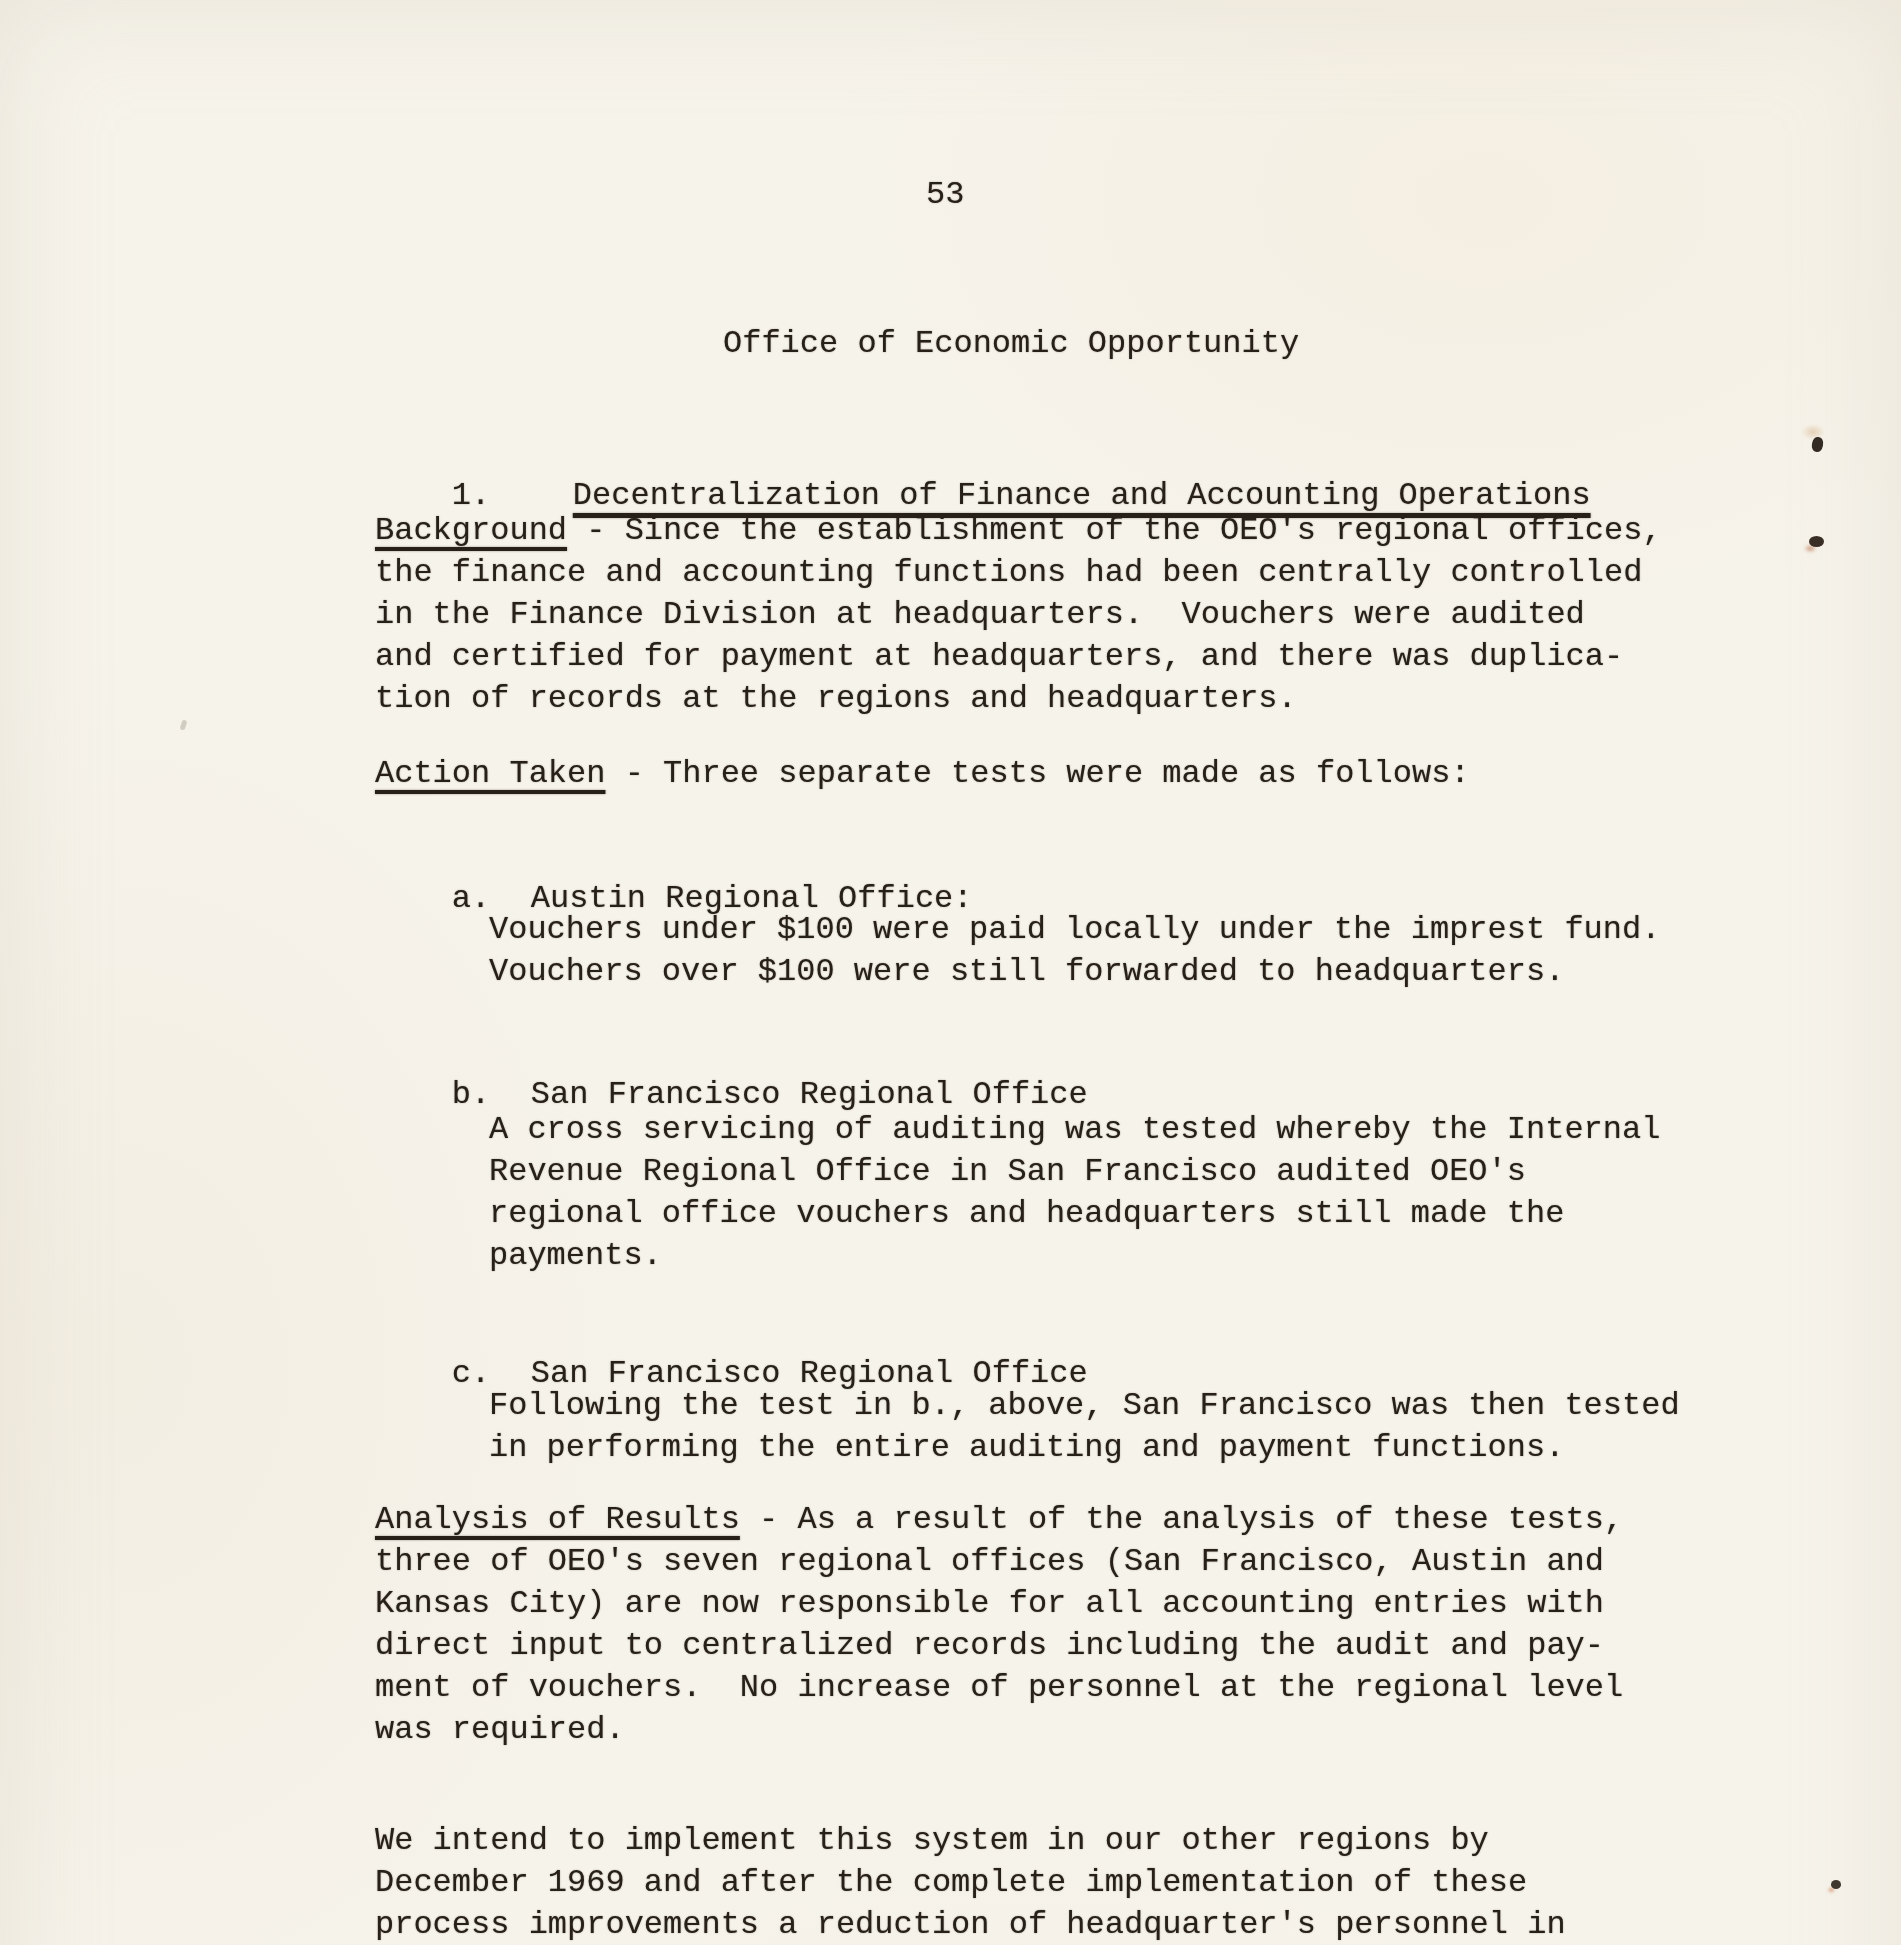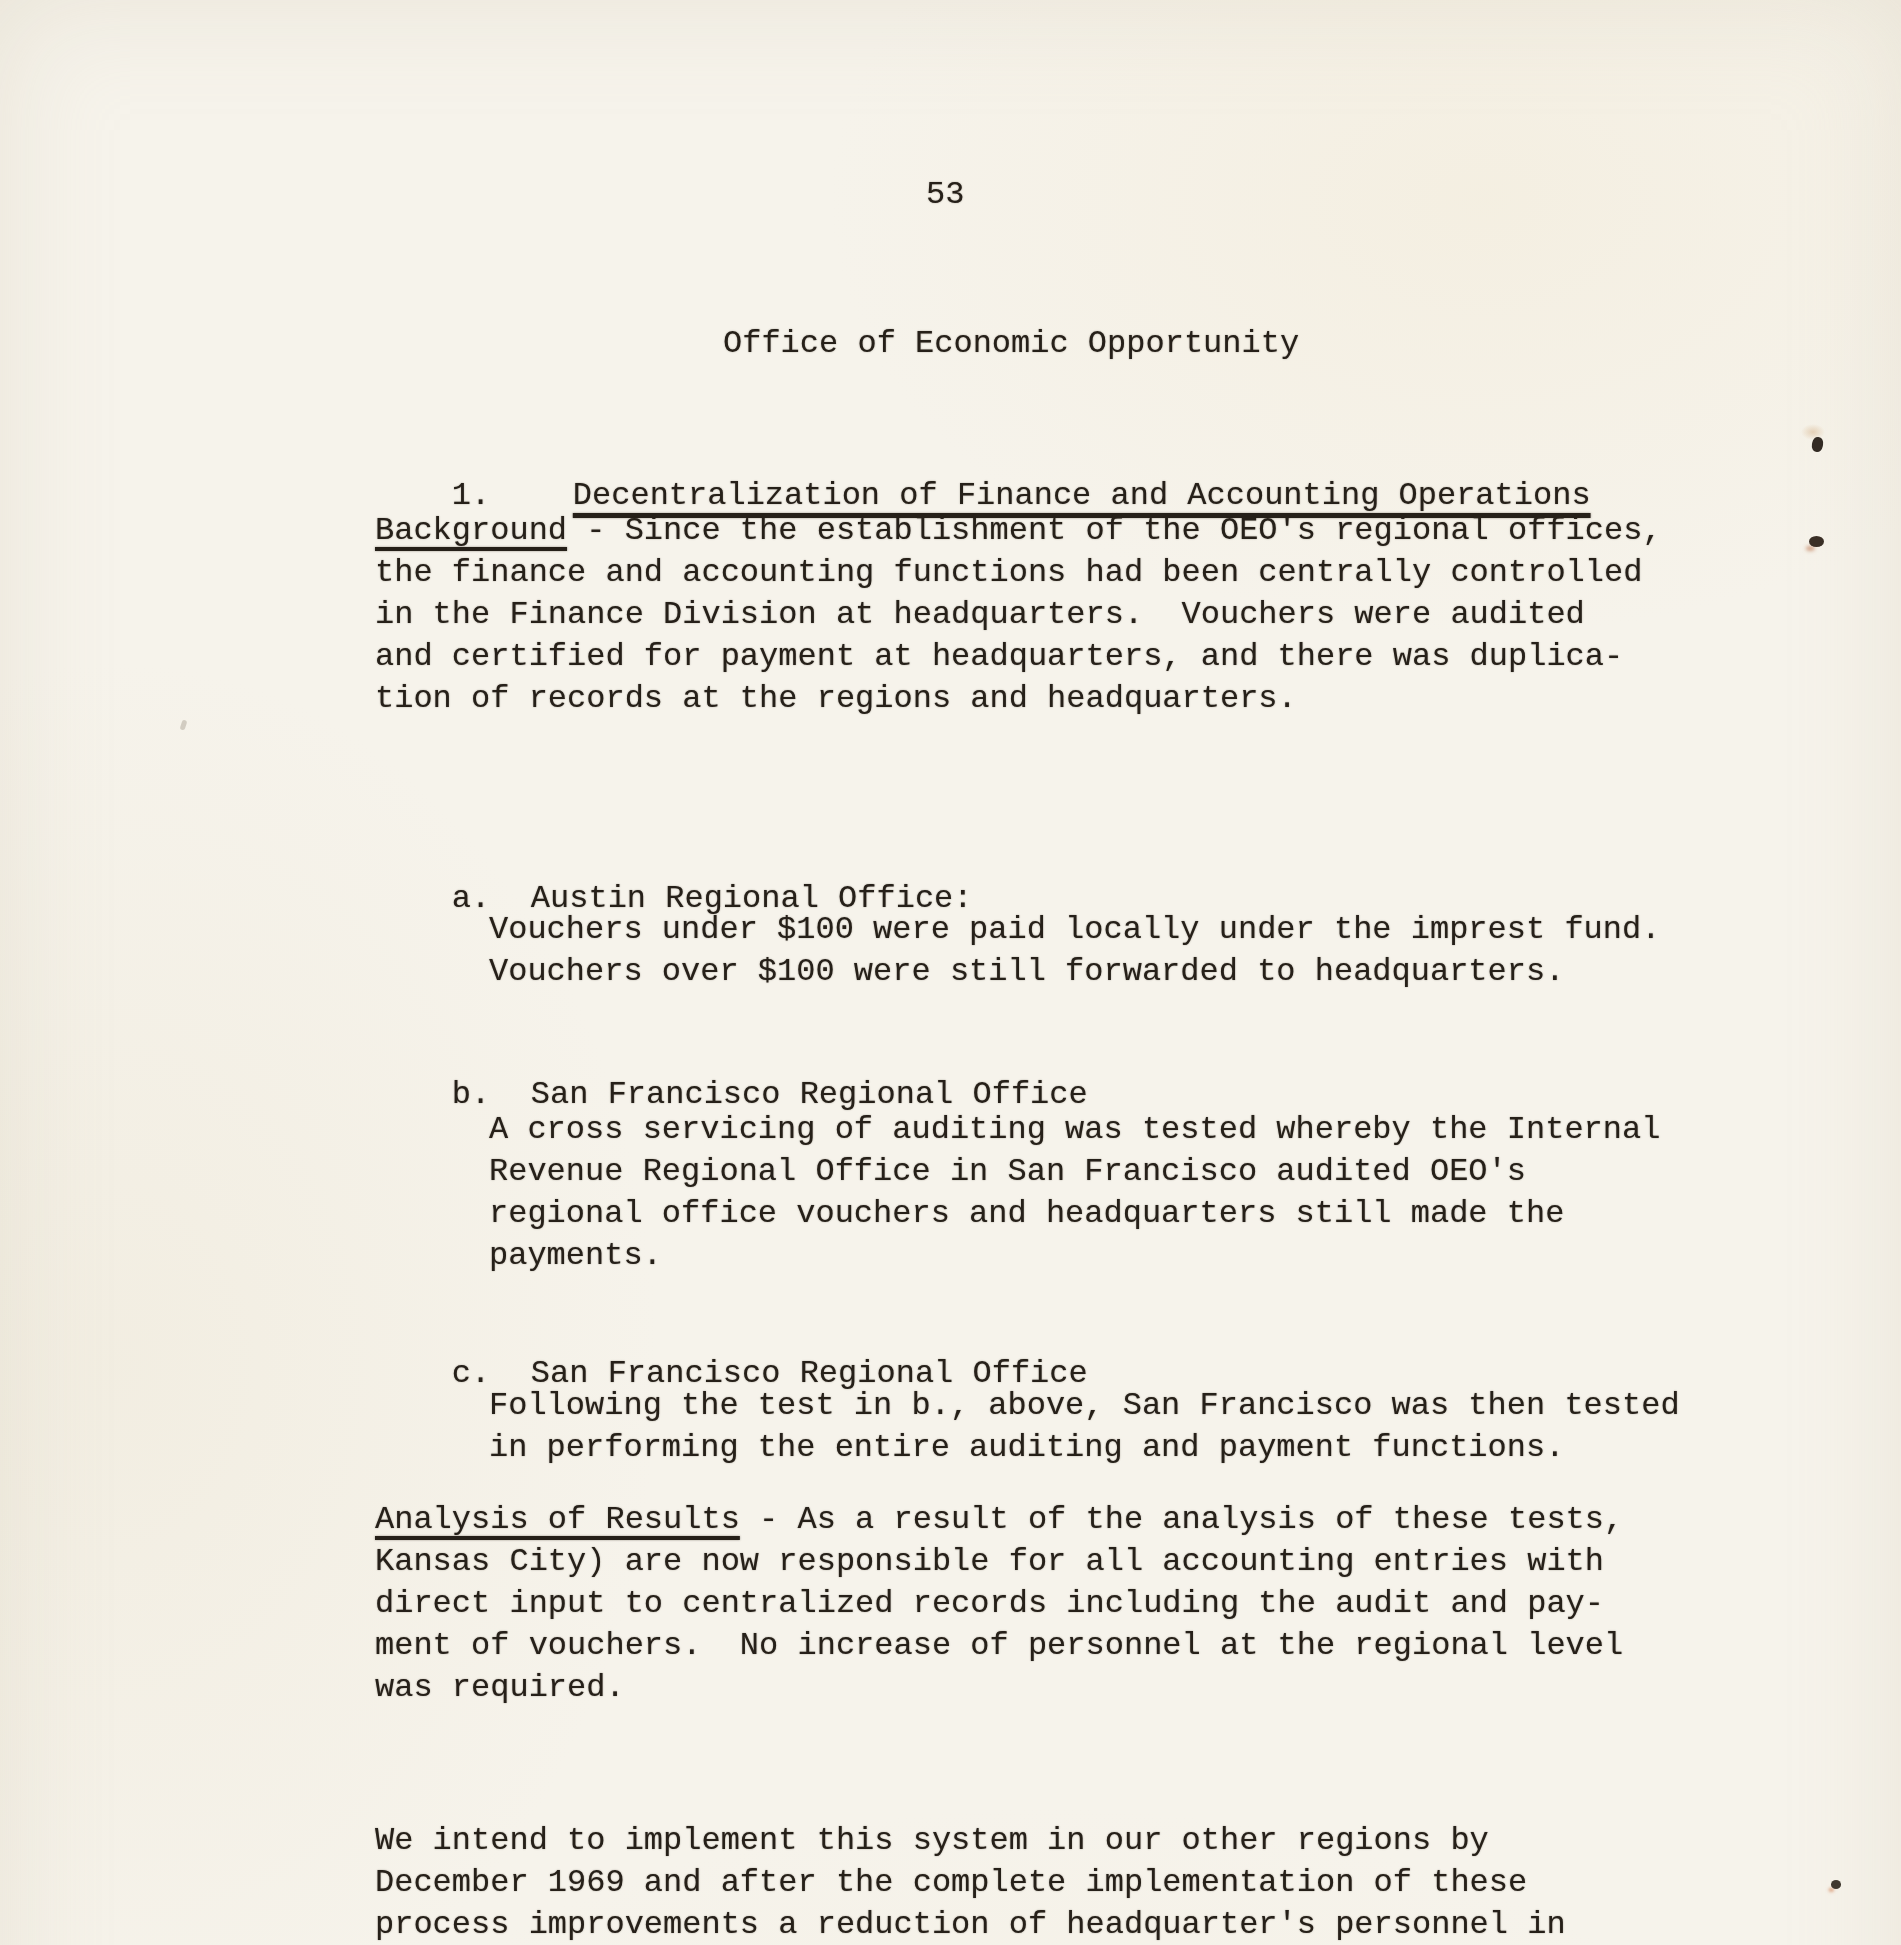--- a/index.html
+++ b/index.html
@@ -71,20 +71,23 @@
   </div>
 
   <div class="block" style="top:510px">
     <div class="line"><span class="ul">Background</span><span> - Since the establishment of the OEO's regional offices,</span></div>
     <div class="line">the finance and accounting functions had been centrally controlled</div>
     <div class="line">in the Finance Division at headquarters.  Vouchers were audited</div>
     <div class="line">and certified for payment at headquarters, and there was duplica-</div>
     <div class="line">tion of records at the regions and headquarters.</div>
   </div>
 
+  <div class="block" style="top:753px">
+    <div class="line"><span class="ul">Action Taken</span><span> - Three separate tests were made as follows:</span></div>
+  </div>
 
   <div class="block line" style="top:836px">
     <span class="marker">a.</span><span>Austin Regional Office:</span>
   </div>
   <div class="block indent" style="top:909px">
     <div class="line">Vouchers under $100 were paid locally under the imprest fund.</div>
     <div class="line">Vouchers over $100 were still forwarded to headquarters.</div>
   </div>
 
   <div class="block line" style="top:1032px">
@@ -100,20 +103,21 @@
   <div class="block line" style="top:1311px">
     <span class="marker">c.</span><span>San Francisco Regional Office</span>
   </div>
   <div class="block indent" style="top:1385px">
     <div class="line">Following the test in b., above, San Francisco was then tested</div>
     <div class="line">in performing the entire auditing and payment functions.</div>
   </div>
 
   <div class="block" style="top:1499px">
     <div class="line"><span class="ul">Analysis of Results</span><span> - As a result of the analysis of these tests,</span></div>
+    <div class="line">three of OEO's seven regional offices (San Francisco, Austin and</div>
     <div class="line">Kansas City) are now responsible for all accounting entries with</div>
     <div class="line">direct input to centralized records including the audit and pay-</div>
     <div class="line">ment of vouchers.  No increase of personnel at the regional level</div>
     <div class="line">was required.</div>
   </div>
 
   <div class="block" style="top:1820px">
     <div class="line">We intend to implement this system in our other regions by</div>
     <div class="line">December 1969 and after the complete implementation of these</div>
     <div class="line">process improvements a reduction of headquarter's personnel in</div>

